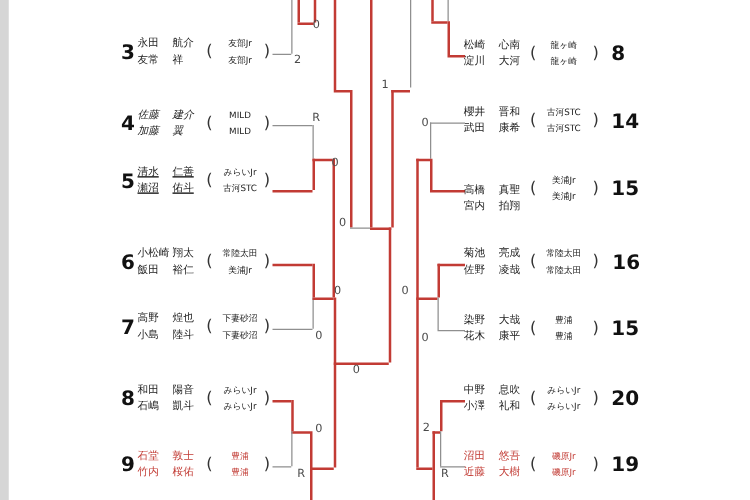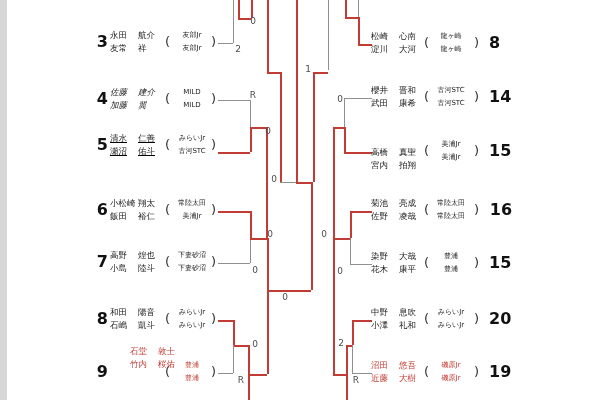--- a/index.html
+++ b/index.html
@@ -218,21 +218,21 @@
         </div>
         <div class="paren" style="top: 306px; left: 165px;">(</div>
         <div class="clubs" style="top: 306px; left: 170px;">
           <div class="cline">みらいJr</div>
           <div class="cline">みらいJr</div>
         </div>
         <div class="paren" style="top: 306px; left: 211px;">)</div>
       </div>
       <div class="entry red-text">
         <div class="num" style="top: 364px; left: 84px; width: 24px; text-align: right;">9</div>
-        <div class="names" style="top: 345px; left: 110px; margin-left: 20px;">
+        <div class="names" style="top: 359px; left: 110px;">
           <div class="nline">
             <span class="fam">石堂</span>
             <span>敦士</span>
           </div>
           <div class="nline">
             <span class="fam">竹内</span>
             <span>桜佑</span>
           </div>
         </div>
         <div class="paren" style="top: 359px; left: 165px;">(</div>

